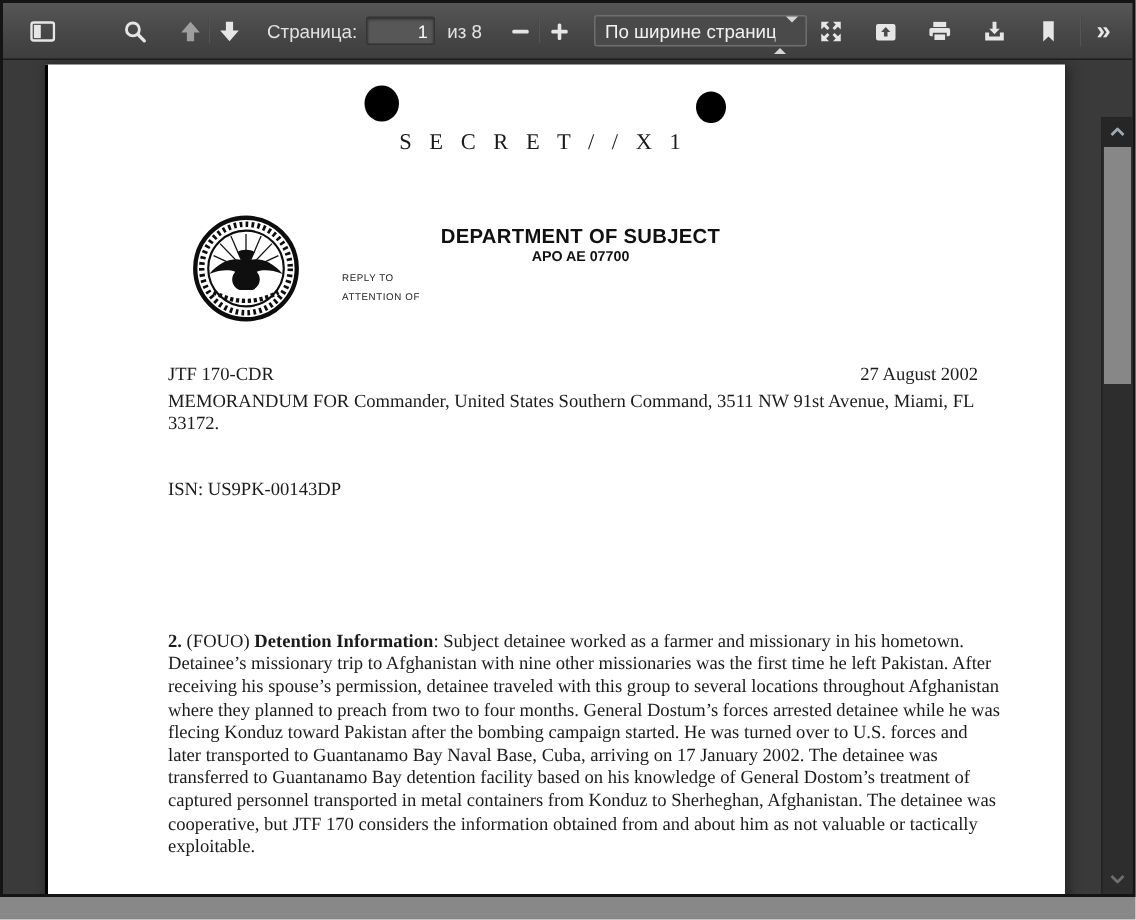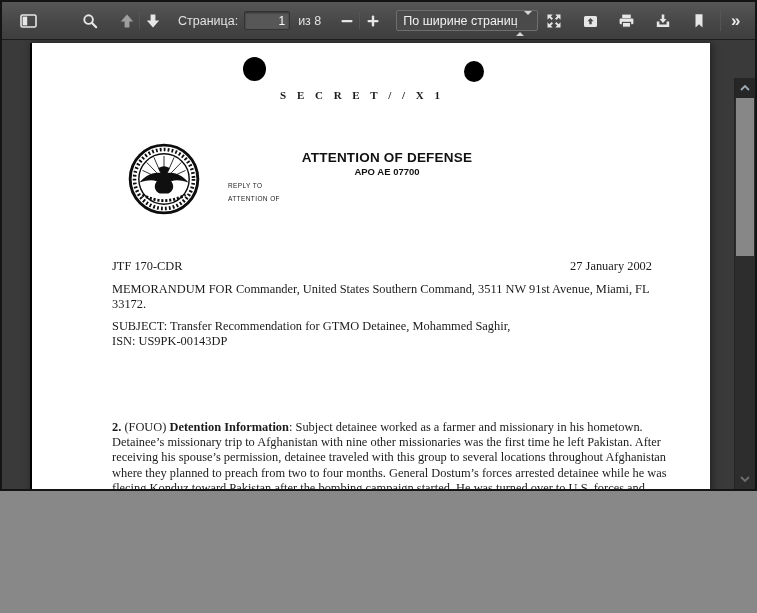--- a/index.html
+++ b/index.html
@@ -1,18 +1,18 @@
 <!DOCTYPE html>
 <html><head>
 <meta charset="utf-8">
 <style>
   * { margin:0; padding:0; box-sizing:border-box; }
   html,body { background:#888; }
   .screen {
-    position:relative; width:757px; height:491px;
+    position:relative; width:757px; height:598px;
     border:2px solid #141414; background:#3a3a3a;
     overflow:hidden; font-family:"Liberation Sans", sans-serif;
   }
   
   .toolbar {
     position:absolute; top:0; left:0; right:0; height:38px;
     background:linear-gradient(#565656, #474747 55%, #3e3e3e);
     border-bottom:1px solid #1c1c1c;
     display:flex; align-items:center; white-space:nowrap; z-index:5;
   }
@@ -45,29 +45,29 @@
   
   .viewer { position:absolute; top:38px; left:0; right:0; bottom:0; background:#3a3a3a; overflow:hidden; }
   .pdf-page {
     position:absolute; left:28px; top:3px; width:680px; height:600px;
     background:#fff; border-left:2px solid #000;
     box-shadow:2px 0 8px rgba(0,0,0,.45);
     color:#1b1b1b; font-family:"Liberation Serif", serif; font-size:12.4px; line-height:15.2px;
   }
   .pdf-page .abs { position:absolute; }
   .punch { background:#000; border-radius:50%; }
-  .secret { top:45px; left:0; width:660px; text-align:center; font-weight:bold; letter-spacing:4px; font-size:11px; }
+  .secret { top:45px; left:0; width:660px; text-align:center; font-weight:normal; letter-spacing:4px; font-size:15px; }
   .seal-wrap { left:96px; top:100px; width:72px; height:72px; }
   .replyto { left:196px; top:139px; font-family:"Liberation Sans", sans-serif; font-size:6.5px; letter-spacing:.4px; color:#222; line-height:8px; }
   .replyto div { margin-bottom:5px; }
   .letterhead { left:245px; top:107px; width:220px; text-align:center; font-family:"Liberation Sans", sans-serif; font-weight:bold; color:#111; }
   .lh1 { font-size:13.5px; line-height:15px; letter-spacing:.2px; margin-bottom:1px; }
   .lh2 { font-size:9.5px; line-height:11.3px; }
-  .row-office { left:80px; top:216px; width:540px; display:flex; justify-content:space-between; }
-  .memo { left:80px; top:239px; width:552px; }
+  .row-office { left:80px; top:199px; width:540px; display:flex; justify-content:space-between; }
+  .memo { left:80px; top:217px; width:552px; }
   .subject { left:80px; top:276px; width:552px; }
   .para1 { left:80px; top:336px; width:552px; }
   .para2 { left:80px; top:377px; width:557px; }
   .para3 { left:80px; top:560px; width:557px; }
   
   .scrollbar { position:absolute; top:38px; right:0; bottom:0; width:21px; background:#2d2d2d; border-left:1px solid #232323; z-index:6; }
   .sb-btn { position:absolute; left:0; right:0; height:20px; display:flex; align-items:center; justify-content:center; }
   .sb-up { top:0; background:#262626; }
   .sb-dn { bottom:0; }
   .sb-thumb { position:absolute; left:1px; right:1px; top:20px; height:158px; background:#878787; }
@@ -221,33 +221,32 @@
           <path d="M20,72 Q50,88 80,72" fill="none" stroke="#0f0f0f" stroke-width="4" stroke-dasharray="3,2.5"></path>
         </svg>
       </div>
 
       <div class="abs replyto">
         <div>REPLY TO</div>
         <div>ATTENTION OF</div>
       </div>
 
       <div class="abs letterhead">
-        <div class="lh1">ATTENTION OF DEFENSE</div>
+        <div class="lh1">DEPARTMENT OF SUBJECT</div>
         <div class="lh2">APO AE 07700</div>
       </div>
 
       <div class="abs row-office">
         <span>JTF 170-CDR</span>
-        <span>27 January 2002</span>
+        <span>27 August 2002</span>
       </div>
 
       <div class="abs memo">MEMORANDUM FOR Commander, United States Southern Command, 3511 NW 91st Avenue, Miami, FL 33172.</div>
 
       <div class="abs subject">
-        <div>SUBJECT:  Transfer Recommendation for GTMO Detainee, Mohammed Saghir,</div>
         <div>ISN: US9PK-00143DP</div>
       </div>
 
 
       <div class="abs para2">
         <b>2.</b>
         <span>(FOUO)</span>
         <b>Detention Information</b><span>:  Subject detainee worked as a farmer and missionary in his hometown.  Detainee’s missionary trip to Afghanistan with nine other missionaries was the first time he left Pakistan.  After receiving his spouse’s permission, detainee traveled with this group to several locations throughout Afghanistan where they planned to preach from two to four months.  General Dostum’s forces arrested detainee while he was flecing Konduz toward Pakistan after the bombing campaign started.  He was turned over to U.S. forces and later transported to Guantanamo Bay Naval Base, Cuba, arriving on 17 January 2002.  The detainee was transferred to Guantanamo Bay detention facility based on his knowledge of General Dostom’s treatment of captured personnel transported in metal containers from Konduz to Sherheghan, Afghanistan.  The detainee was cooperative, but JTF 170 considers the information obtained from and about him as not valuable or tactically exploitable.</span>
       </div>
 

